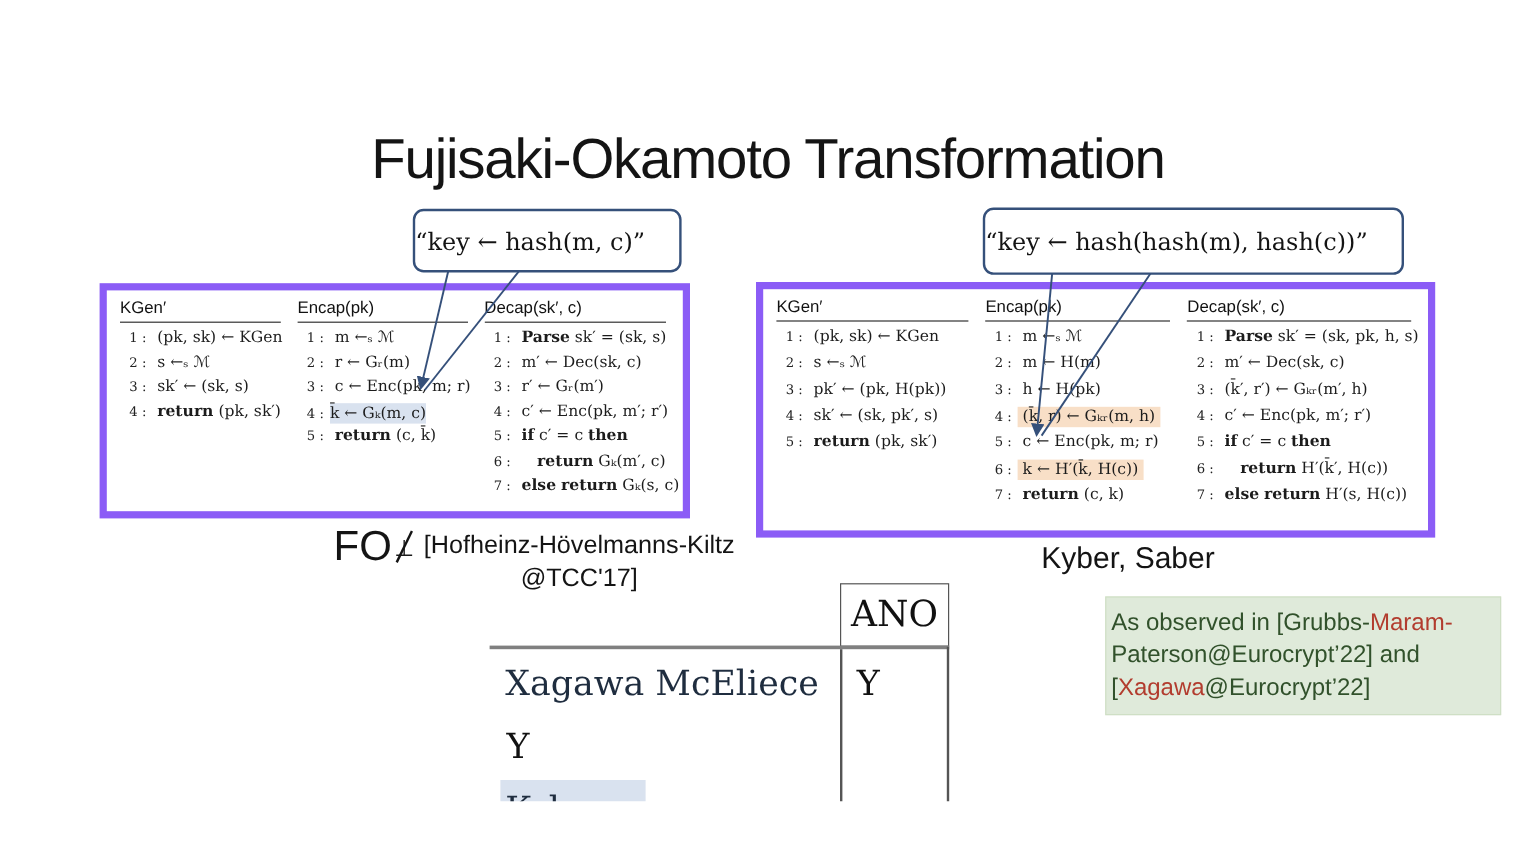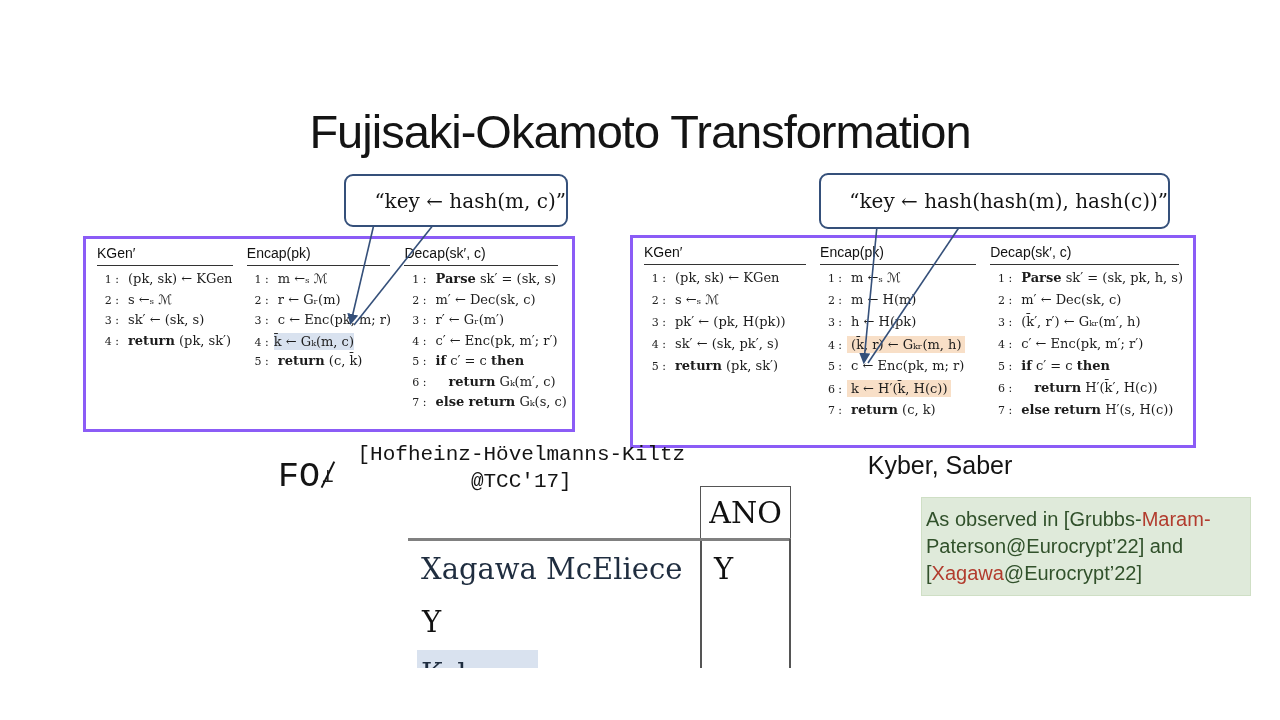--- a/index.html
+++ b/index.html
@@ -8,29 +8,29 @@
     background:#ffffff;font-family:"Liberation Sans",sans-serif;color:#1a1a1a;margin-top:40px;
   }
   
   .title{
     position:absolute;left:0;top:64px;width:1280px;text-align:center;
     font-size:47px;font-weight:300;letter-spacing:-1px;color:#141414;
   }
   
   .bubble{
     position:absolute;border:2px solid var(--accent_navy);border-radius:9px;
-    background:#fff;display:flex;align-items:center;justify-content:flex-end;
+    background:#fff;display:flex;align-items:center;justify-content:flex-start;
     font-family:"DejaVu Serif","Liberation Serif",serif;font-size:20px;color:#141414;
     z-index:3;
   }
   .bubble.left{left:344px;top:134px;width:220px;height:49px;}
   .bubble.right{left:819px;top:133px;width:347px;height:52px;}
   
   .codebox{
-    position:absolute;border:3px solid #8b5cf6;background:#fff;box-sizing:border-box;
+    position:absolute;border:6px solid #8b5cf6;background:#fff;box-sizing:border-box;
     display:flex;flex-direction:row;padding:6px 0 0 11px;gap:0;
   }
   .codebox.left{left:83px;top:196px;width:492px;height:196px;}
   .codebox.right{left:630px;top:195px;width:566px;height:213px;}
   .code-col{display:flex;flex-direction:column;}
   .codebox.left .code-col:nth-child(1){width:152px;}
   .codebox.left .code-col:nth-child(2){width:160px;}
   .codebox.left .code-col:nth-child(3){width:170px;}
   .codebox.right .code-col:nth-child(1){width:178px;}
   .codebox.right .code-col:nth-child(2){width:172px;}
@@ -47,21 +47,21 @@
     font-size:11px;color:#222;flex:none;margin-right:9px;
   }
   .ct{
     font-family:"DejaVu Serif","DejaVu Sans",serif;font-size:13px;color:#1c1c1c;
     white-space:nowrap;
   }
   .ct b{font-weight:bold;}
   .ct.hl-blue{background:var(--hl_blue);padding:1px 0;margin-left:-4px;}
   .ct.hl-orange{background:var(--hl_orange);padding:1px 4px;margin-left:-4px;}
   
-  .fo-wrap{position:absolute;left:278px;top:398px;display:flex;align-items:flex-end;gap:24px;font-family:Liberation Mono, monospace;}
+  .fo-wrap{position:absolute;left:278px;top:398px;display:flex;align-items:flex-start;gap:8px;}
   .fo-base{font-size:35px;font-weight:300;color:#141414;line-height:36px;}
   .fo-sup{position:relative;font-size:19px;font-weight:400;top:-4px;margin-left:2px;display:inline-block;}
   .fo-sup::after{
     content:"";position:absolute;left:45%;top:-18%;width:1.5px;height:120%;
     background:#141414;transform:rotate(26deg);
   }
   .fo-cit{font-size:21px;color:#141414;text-align:center;line-height:27px;padding-top:3px;}
   
   .ks-label{position:absolute;left:790px;top:411px;width:300px;text-align:center;font-size:25px;color:#141414;}
   

